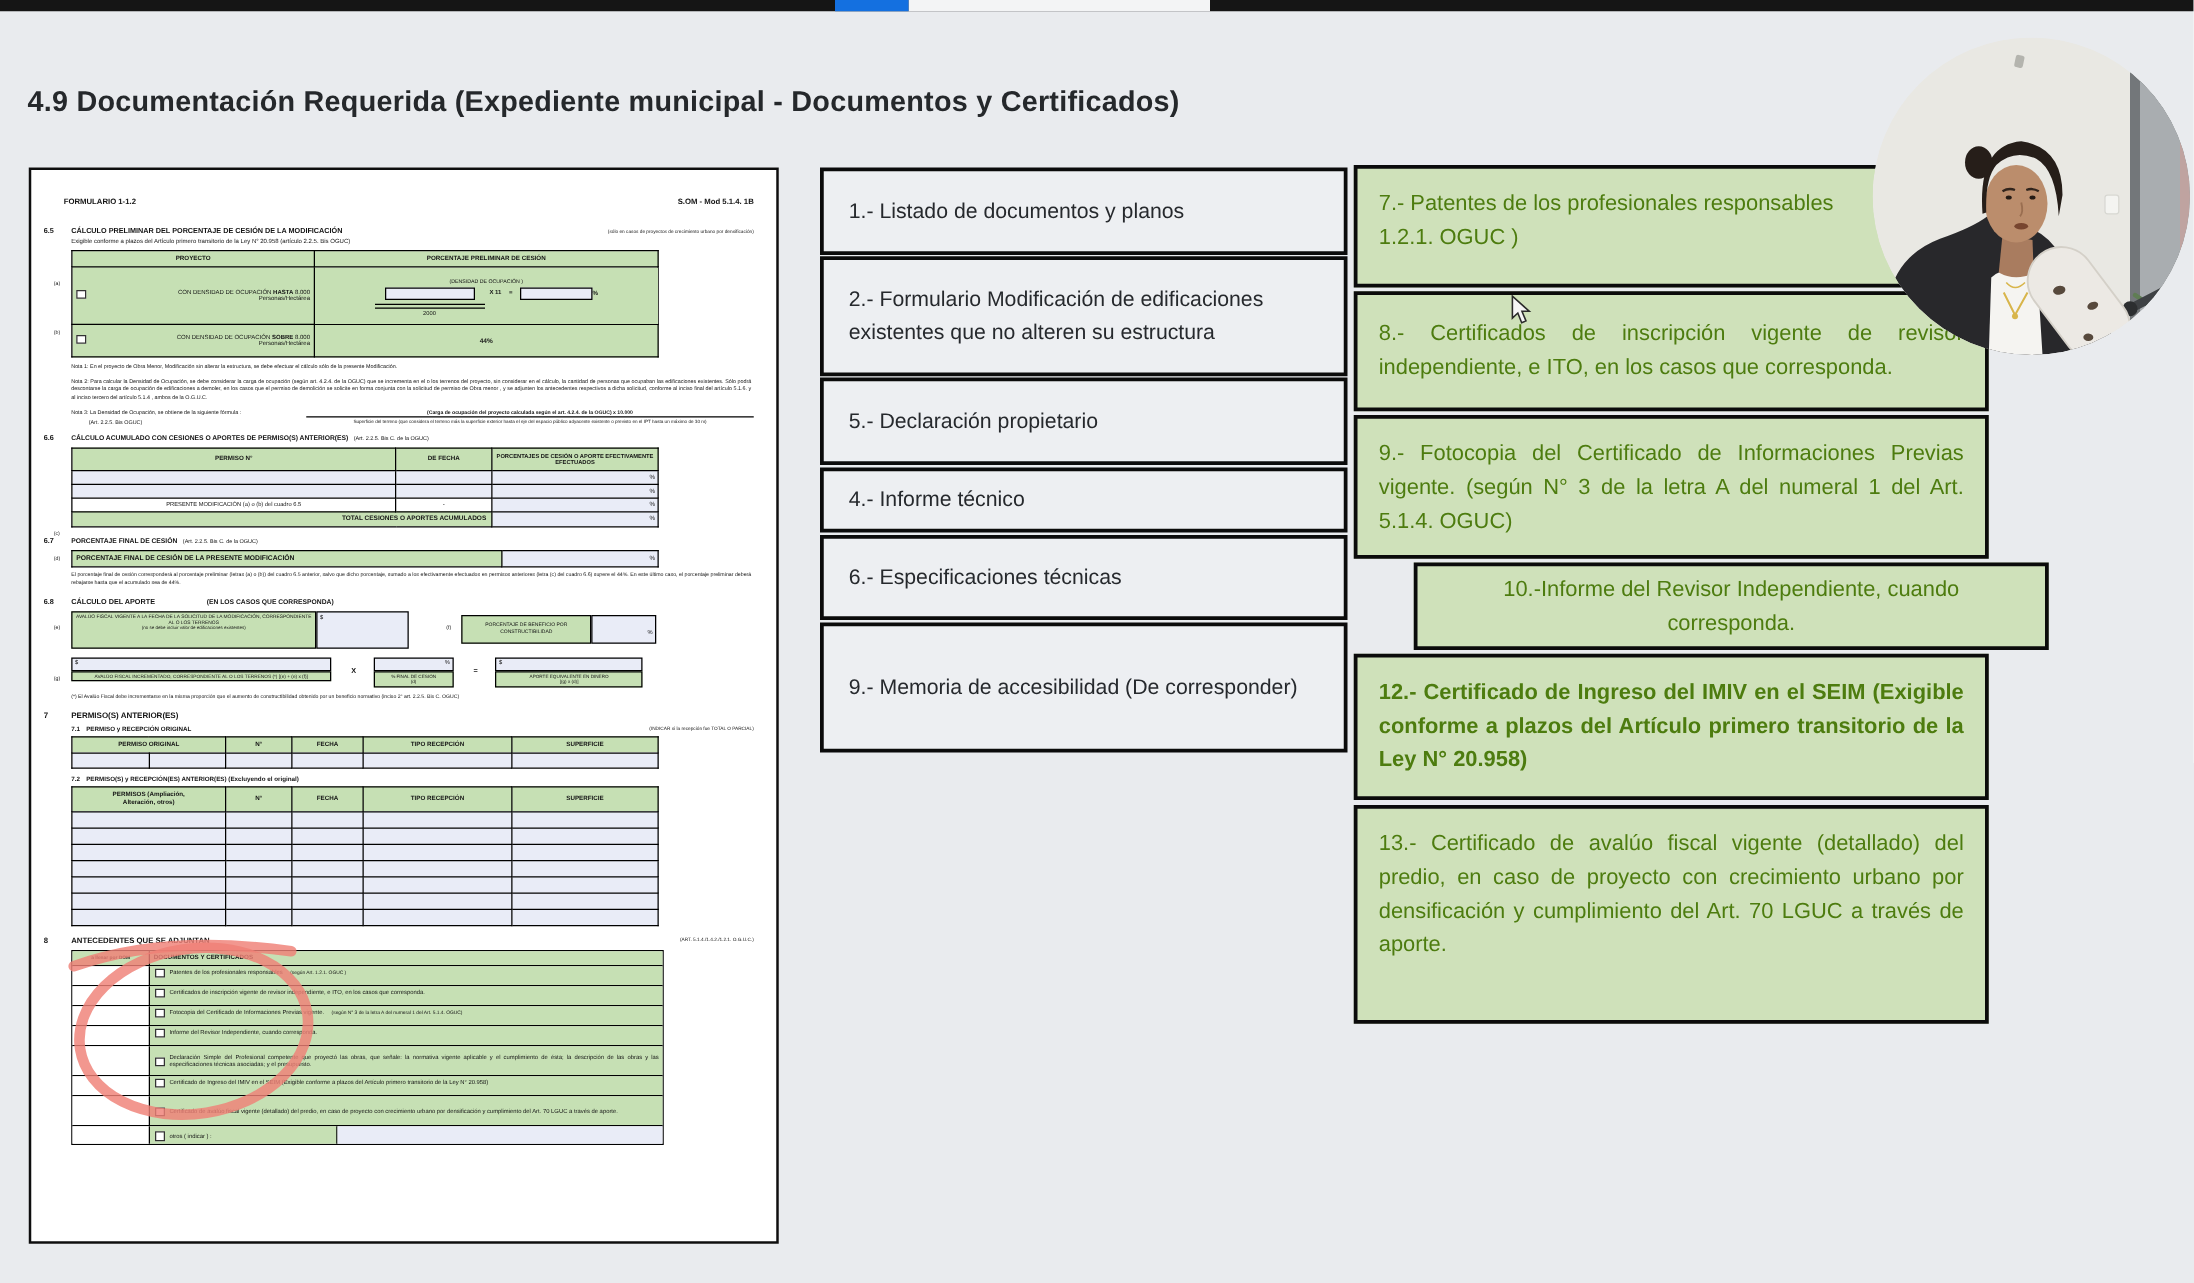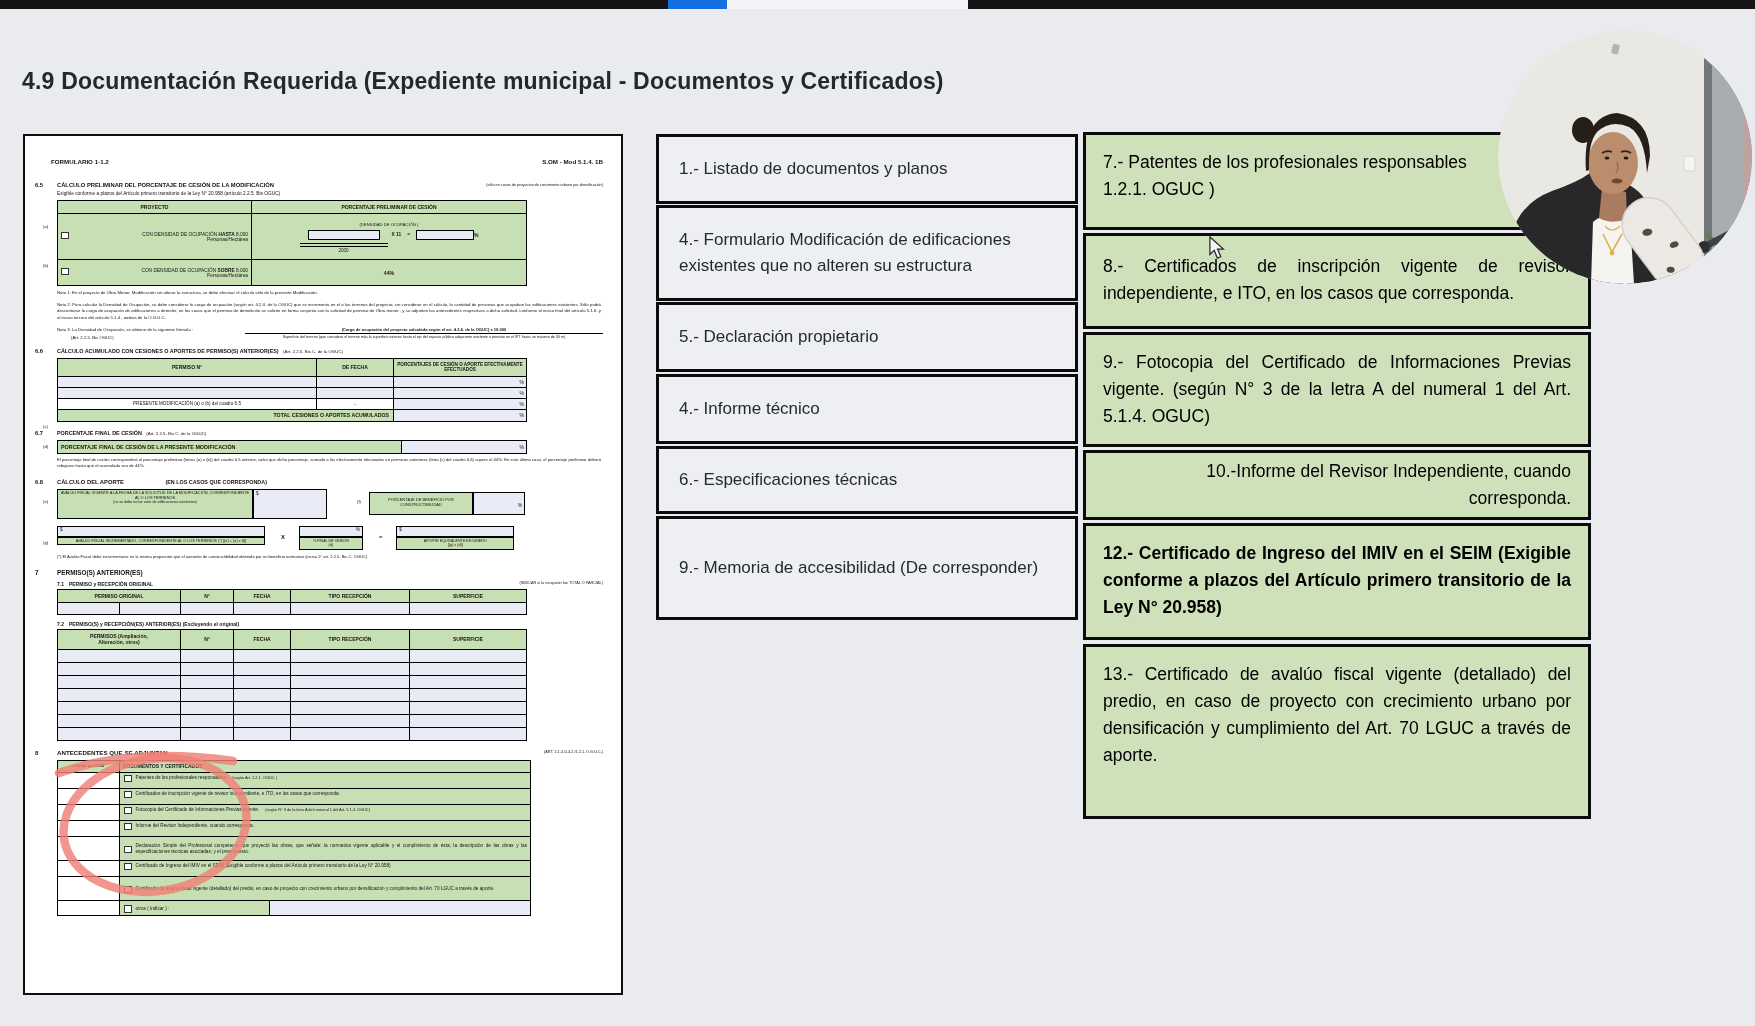--- a/index.html
+++ b/index.html
@@ -45,32 +45,32 @@
   .chkline{display:flex;align-items:flex-start;padding:2px 3px 0 4px;}
   .chktext{font-size:4.7px;line-height:1.35;margin-left:4px;}
   .chknote{font-size:3.9px;margin-left:6px;white-space:nowrap;}
 
   
   .midcol{position:absolute;left:640px;top:134px;width:422px;padding-left:16px;}
   .mbox{box-sizing:border-box;width:422px;border:3px solid #0b0b0b;background:#edeff2;display:flex;align-items:center;padding:0 20px;color:#26292d;font-size:17px;line-height:26px;}
   .mb1{height:70px;margin-bottom:1px;}
   .mb2{height:96px;margin-bottom:1px;}
   .mb3{height:70px;margin-bottom:2px;}
-  .mb4{height:70px;margin-bottom:2px;}
+  .mb4{height:52px;margin-bottom:2px;}
   .mb5{height:68px;margin-bottom:2px;}
   .mb6{height:104px;}
   .mb6 span{text-align:justify;width:100%;}
 
   
   .rightcol{position:absolute;left:1083px;top:132px;width:508px;}
-  .rbox{box-sizing:border-box;width:508px;border:3px solid #0b0b0b;background:#cfe1ba;color:#000000;font-size:17.5px;line-height:27px;padding:14px 17px;text-align:justify;}
+  .rbox{box-sizing:border-box;width:508px;border:3px solid #0b0b0b;background:#cfe1ba;color:#4d7c0f;font-size:17.5px;line-height:27px;padding:14px 17px;text-align:justify;}
   .rb1{height:98px;margin-bottom:3px;text-align:left;}
   .rb2{height:96px;margin-bottom:3px;padding-top:17px;}
   .rb3{height:115px;margin-bottom:3px;}
-  .rb4{height:70px;margin-bottom:3px;display:flex;align-items:center;text-align:right;}
+  .rb4{height:70px;margin-bottom:3px;display:flex;align-items:center;text-align:center;margin-left:48px;}
   .rb5{height:170px;margin-bottom:3px;}
   .rb6{height:117px;margin-bottom:4px;font-weight:bold;}
   .rb7{height:175px;}
 
   
   .redellipse{position:absolute;left:37px;top:735px;pointer-events:none;}
   .webcam{position:absolute;left:1498px;top:30px;width:254px;height:254px;border-radius:50%;overflow:hidden;}
   .cursor{position:absolute;left:1206px;top:236px;pointer-events:none;}
 </style>
 </head>
@@ -472,21 +472,21 @@
       <ellipse cx="118" cy="90" rx="92" ry="66" transform="rotate(-9 118 90)"></ellipse>
       <path d="M 22 38 Q 95 12 196 26"></path>
     </g>
   </svg>
 
   <div class="midcol">
     <div class="mbox mb1">
         <span>1.- Listado de documentos y planos</span>
       </div>
     <div class="mbox mb2">
-        <span>4.- Formulario Modificación de edificaciones existentes que no alteren su estructura</span>
+        <span>2.- Formulario Modificación de edificaciones existentes que no alteren su estructura</span>
       </div>
     <div class="mbox mb3">
         <span>5.- Declaración propietario</span>
       </div>
     <div class="mbox mb4">
         <span>4.- Informe técnico</span>
       </div>
     <div class="mbox mb5">
         <span>6.- Especificaciones técnicas</span>
       </div>

